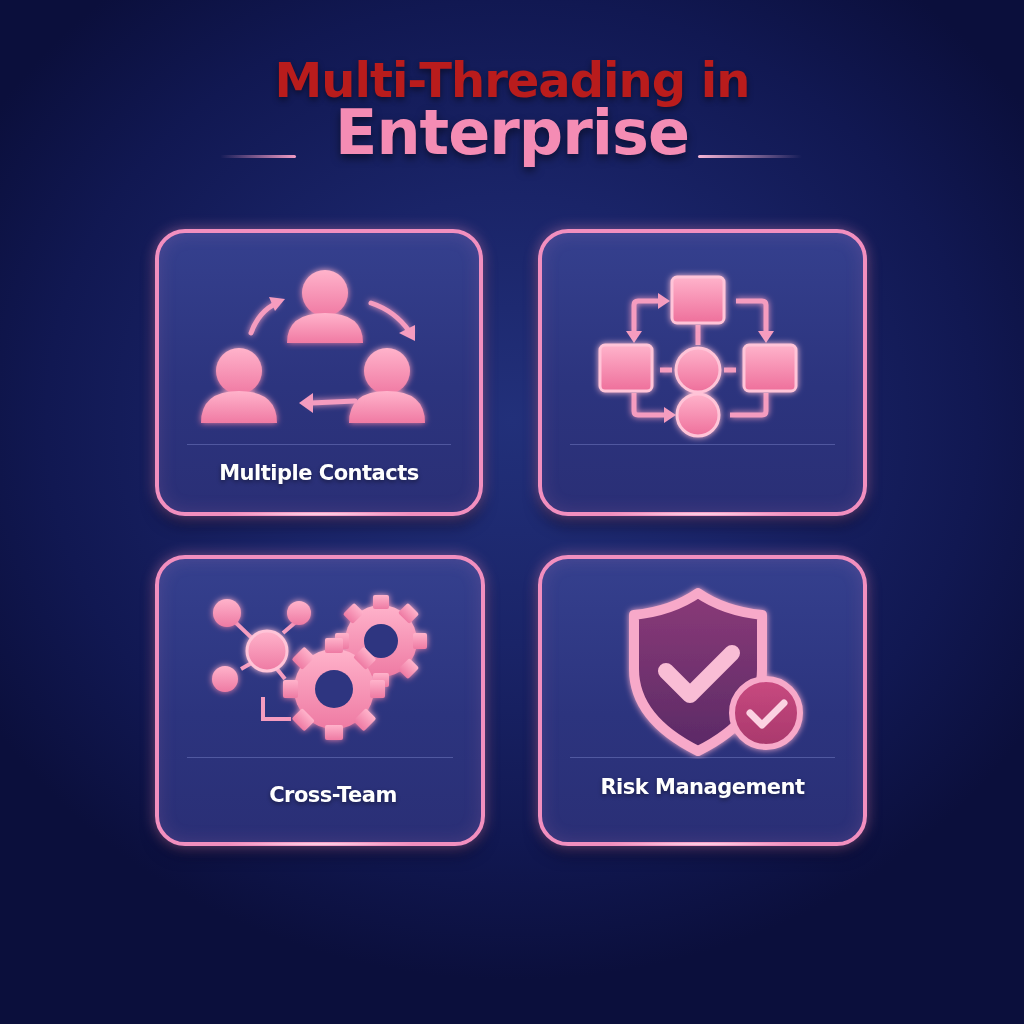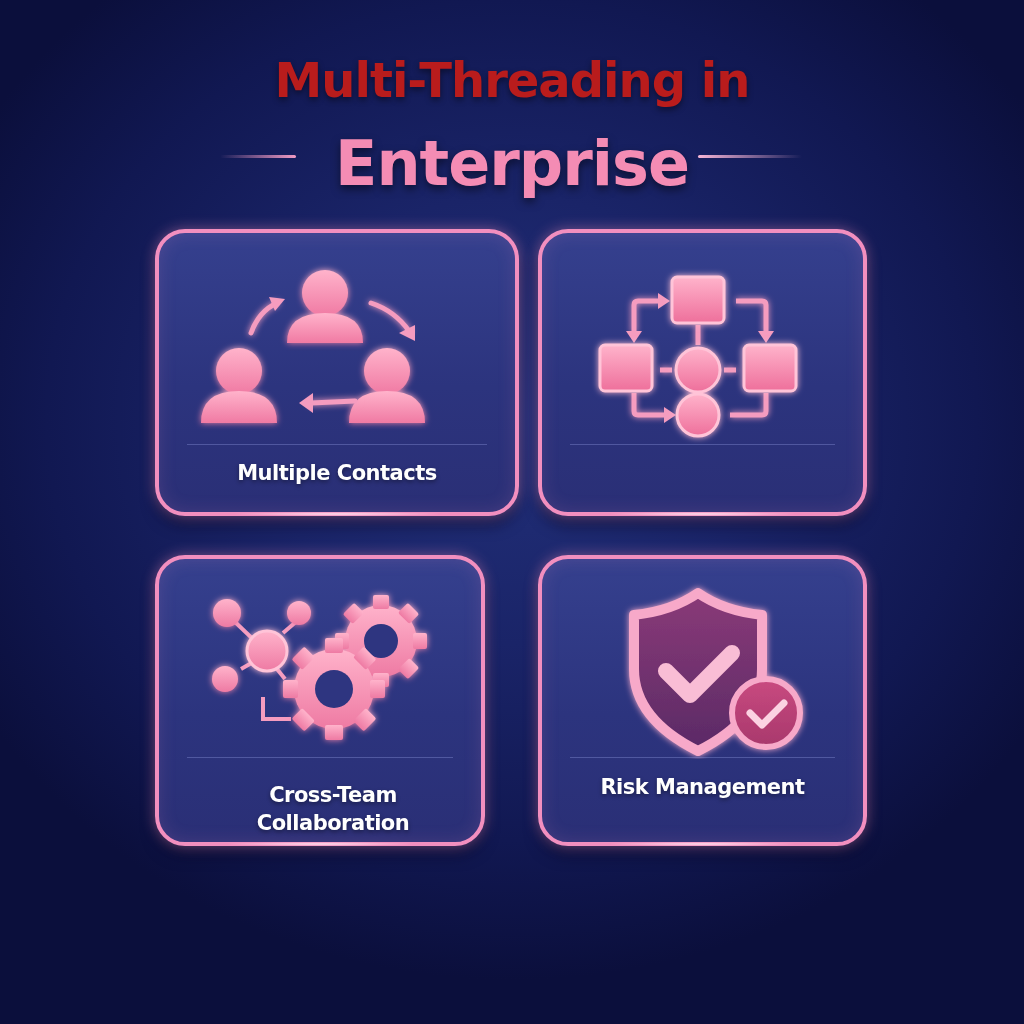--- a/index.html
+++ b/index.html
@@ -8,39 +8,39 @@
     background: radial-gradient(ellipse 620px 560px at 512px 420px, #22307a 0%, #1a2468 40%, #111852 75%, #0b0f3c 100%);
     font-family: "DejaVu Sans", "Liberation Sans", sans-serif;
   }
   .title-wrap { position: absolute; left: 0; top: 0; width: 1024px; height: 210px; }
   .title-line1 {
     position: absolute; top: 52px; left: 0; width: 1024px; text-align: center;
     color: #b91c1c; font-weight: bold; font-size: 48px; letter-spacing: -1px;
     text-shadow: 0 3px 6px rgba(0,0,0,0.45);
   }
   .title-line2 {
-    position: absolute; top: 127px; left: 0; width: 1024px; text-align: center;
+    position: absolute; top: 96px; left: 0; width: 1024px; text-align: center;
     color: #f48cb4; font-weight: bold; font-size: 62px; letter-spacing: -1px;
     text-shadow: 0 4px 8px rgba(0,0,0,0.5);
   }
   .deco-line { position: absolute; top: 155px; height: 3px; border-radius: 2px; }
   .deco-left { left: 220px; width: 76px; background: linear-gradient(90deg, rgba(244,140,180,0) 0%, #f29cc4 100%); }
   .deco-right { left: 698px; width: 104px; background: linear-gradient(90deg, #f7b6d6 0%, rgba(244,140,180,0) 100%); }
 
   .card {
     position: absolute; box-sizing: border-box;
     border: 4px solid #f28fbf; border-radius: 30px;
     background: linear-gradient(180deg, #35408e 0%, #2c347e 55%, #2a2f76 100%);
     box-shadow: 0 0 14px rgba(242,143,191,0.45), 0 10px 14px rgba(10,10,40,0.55), inset 0 0 18px rgba(242,143,191,0.15);
   }
   .card::after {
     content: ""; position: absolute; left: 20%; right: 20%; bottom: -4px; height: 4px;
     background: radial-gradient(ellipse at center, #ffe1ef 0%, rgba(255,225,239,0) 70%);
   }
-  .card-1 { left: 155px; top: 229px; width: 364px; height: 287px; }
+  .card-1 { left: 155px; top: 229px; width: 328px; height: 287px; }
   .card-2 { left: 538px; top: 229px; width: 329px; height: 287px; }
   .card-3 { left: 155px; top: 555px; width: 330px; height: 291px; }
   .card-4 { left: 538px; top: 555px; width: 329px; height: 291px; }
 
   .card-icon { position: absolute; left: 0; top: 0; width: 100%; height: 215px; }
   .card-divider {
     position: absolute; left: 28px; right: 28px; top: 211px; height: 1px;
     background: rgba(150,160,230,0.35);
   }
   .card-label {
@@ -210,21 +210,20 @@
             <rect x="36" y="-9" width="15" height="18" rx="2" transform="rotate(45)"></rect>
           </g>
           <circle r="19" fill="#2e3680"></circle>
         </g>
       </g>
     </svg>
   </div>
   <div class="card-divider"></div>
   <div class="card-label">
     <div>Cross-Team</div>
-    <div>Collaboration</div>
   </div>
 </div>
 
 <div class="card card-4">
   <div class="card-icon">
     <svg width="321" height="200" viewBox="0 0 321 200">
       <defs>
         <linearGradient id="sh" x1="0" y1="0" x2="0" y2="1">
           <stop offset="0" stop-color="#8a3a78"></stop>
             <stop offset="1" stop-color="#5a2a66"></stop>

